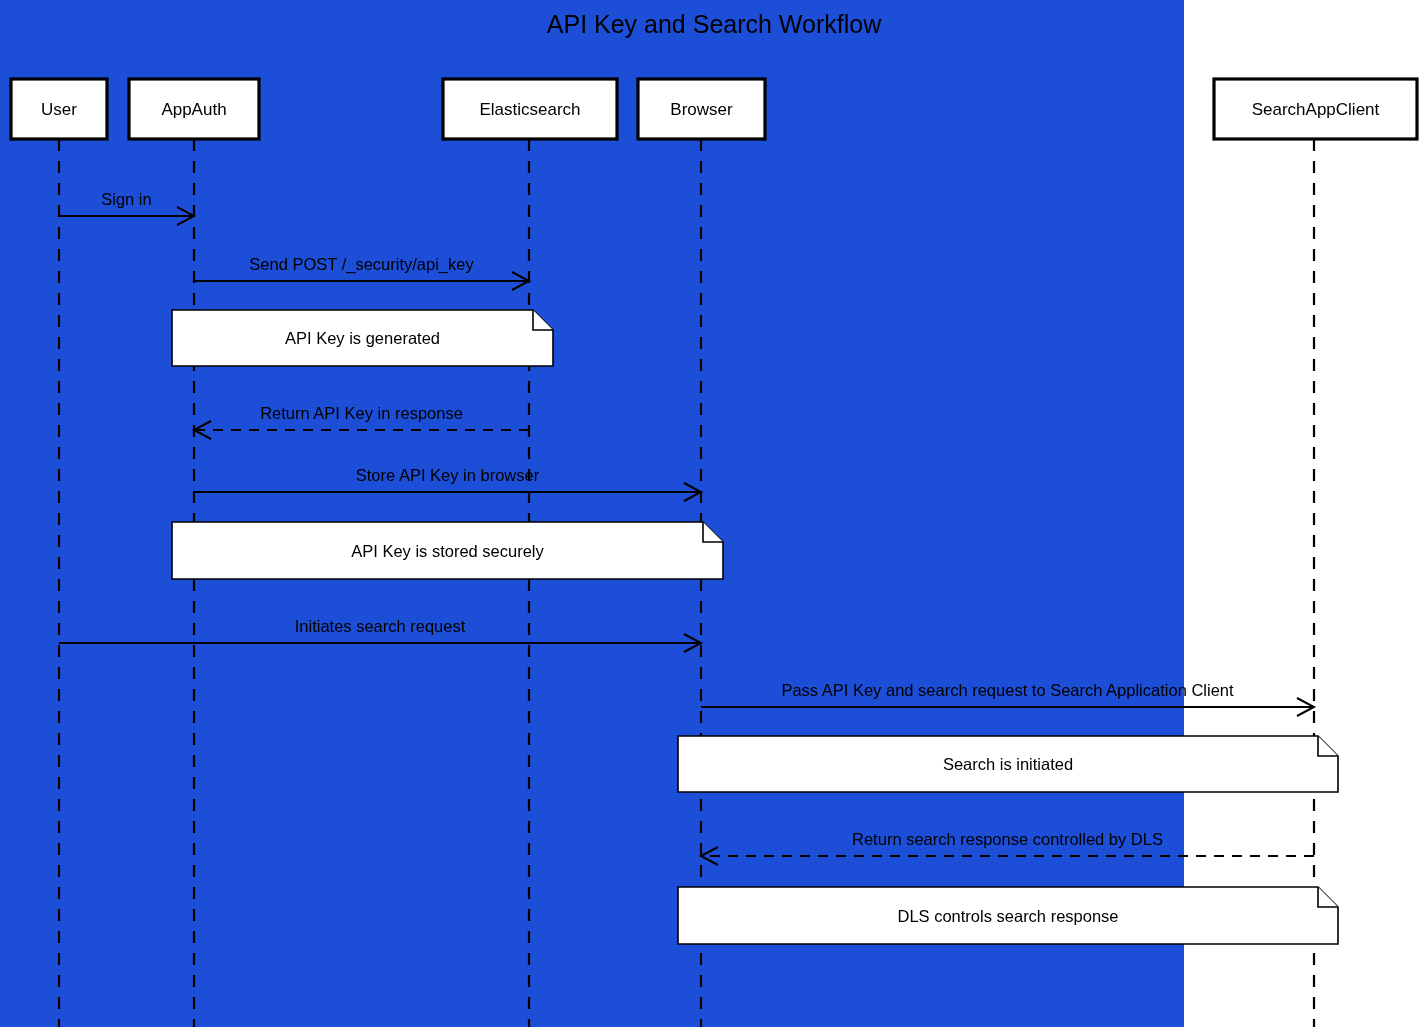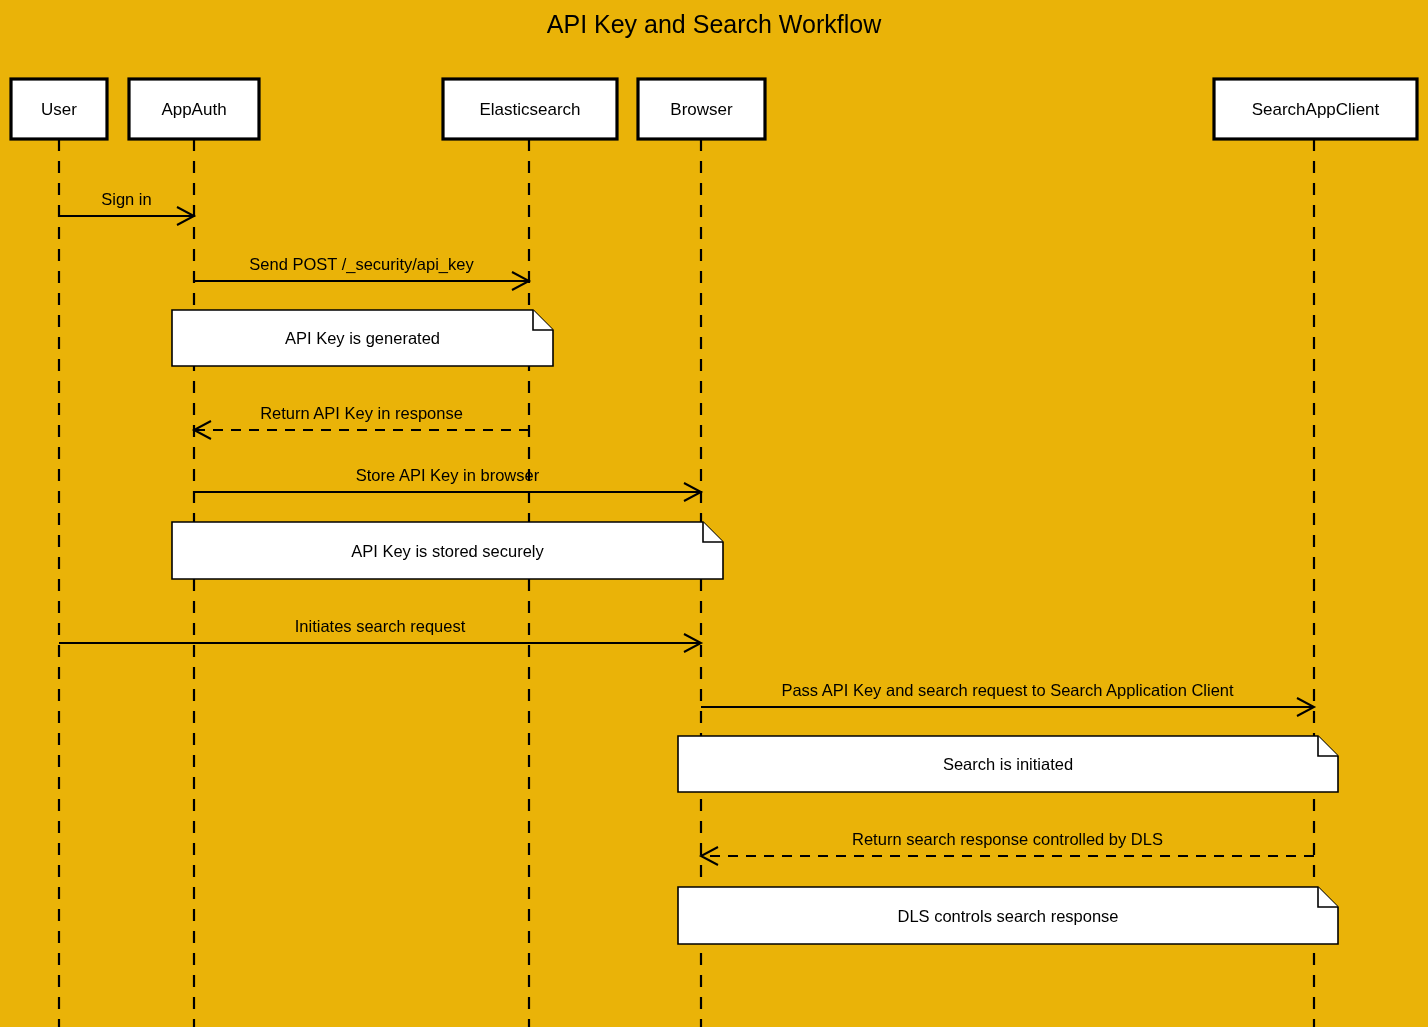--- a/index.html
+++ b/index.html
@@ -1,18 +1,18 @@
 <!DOCTYPE html>
 <html><head>
 <meta charset="utf-8">
 <style>
   html,body{margin:0;padding:0;background:#ffffff;}
   body{width:1428px;height:1027px;overflow:hidden;
        font-family:"Liberation Sans","DejaVu Sans",sans-serif;color:#000;}
-  #stage{position:relative;width:1428px;height:1027px;background:#eab308;}
+  #stage{position:relative;width:1152px;height:1027px;background:#1d4ed8;padding-left:32px;}
   #diagram{position:absolute;left:0;top:0;width:1428px;height:1027px;}
   .txt{font-family:"Liberation Sans","DejaVu Sans",sans-serif;fill:#000;}
   .title-txt{font-size:25px;}
   .participant-txt{font-size:17px;}
   .msg-txt{font-size:16.5px;}
   .note-txt{font-size:16.5px;}
   .pbox{fill:#ffffff;stroke:#000000;stroke-width:3.2;}
   .lifeline{stroke:#000000;stroke-width:2.2;stroke-dasharray:12 10;fill:none;}
   .msgline{stroke:#000000;stroke-width:2;fill:none;}
   .msgline-dashed{stroke:#000000;stroke-width:2;fill:none;stroke-dasharray:10 8;}

